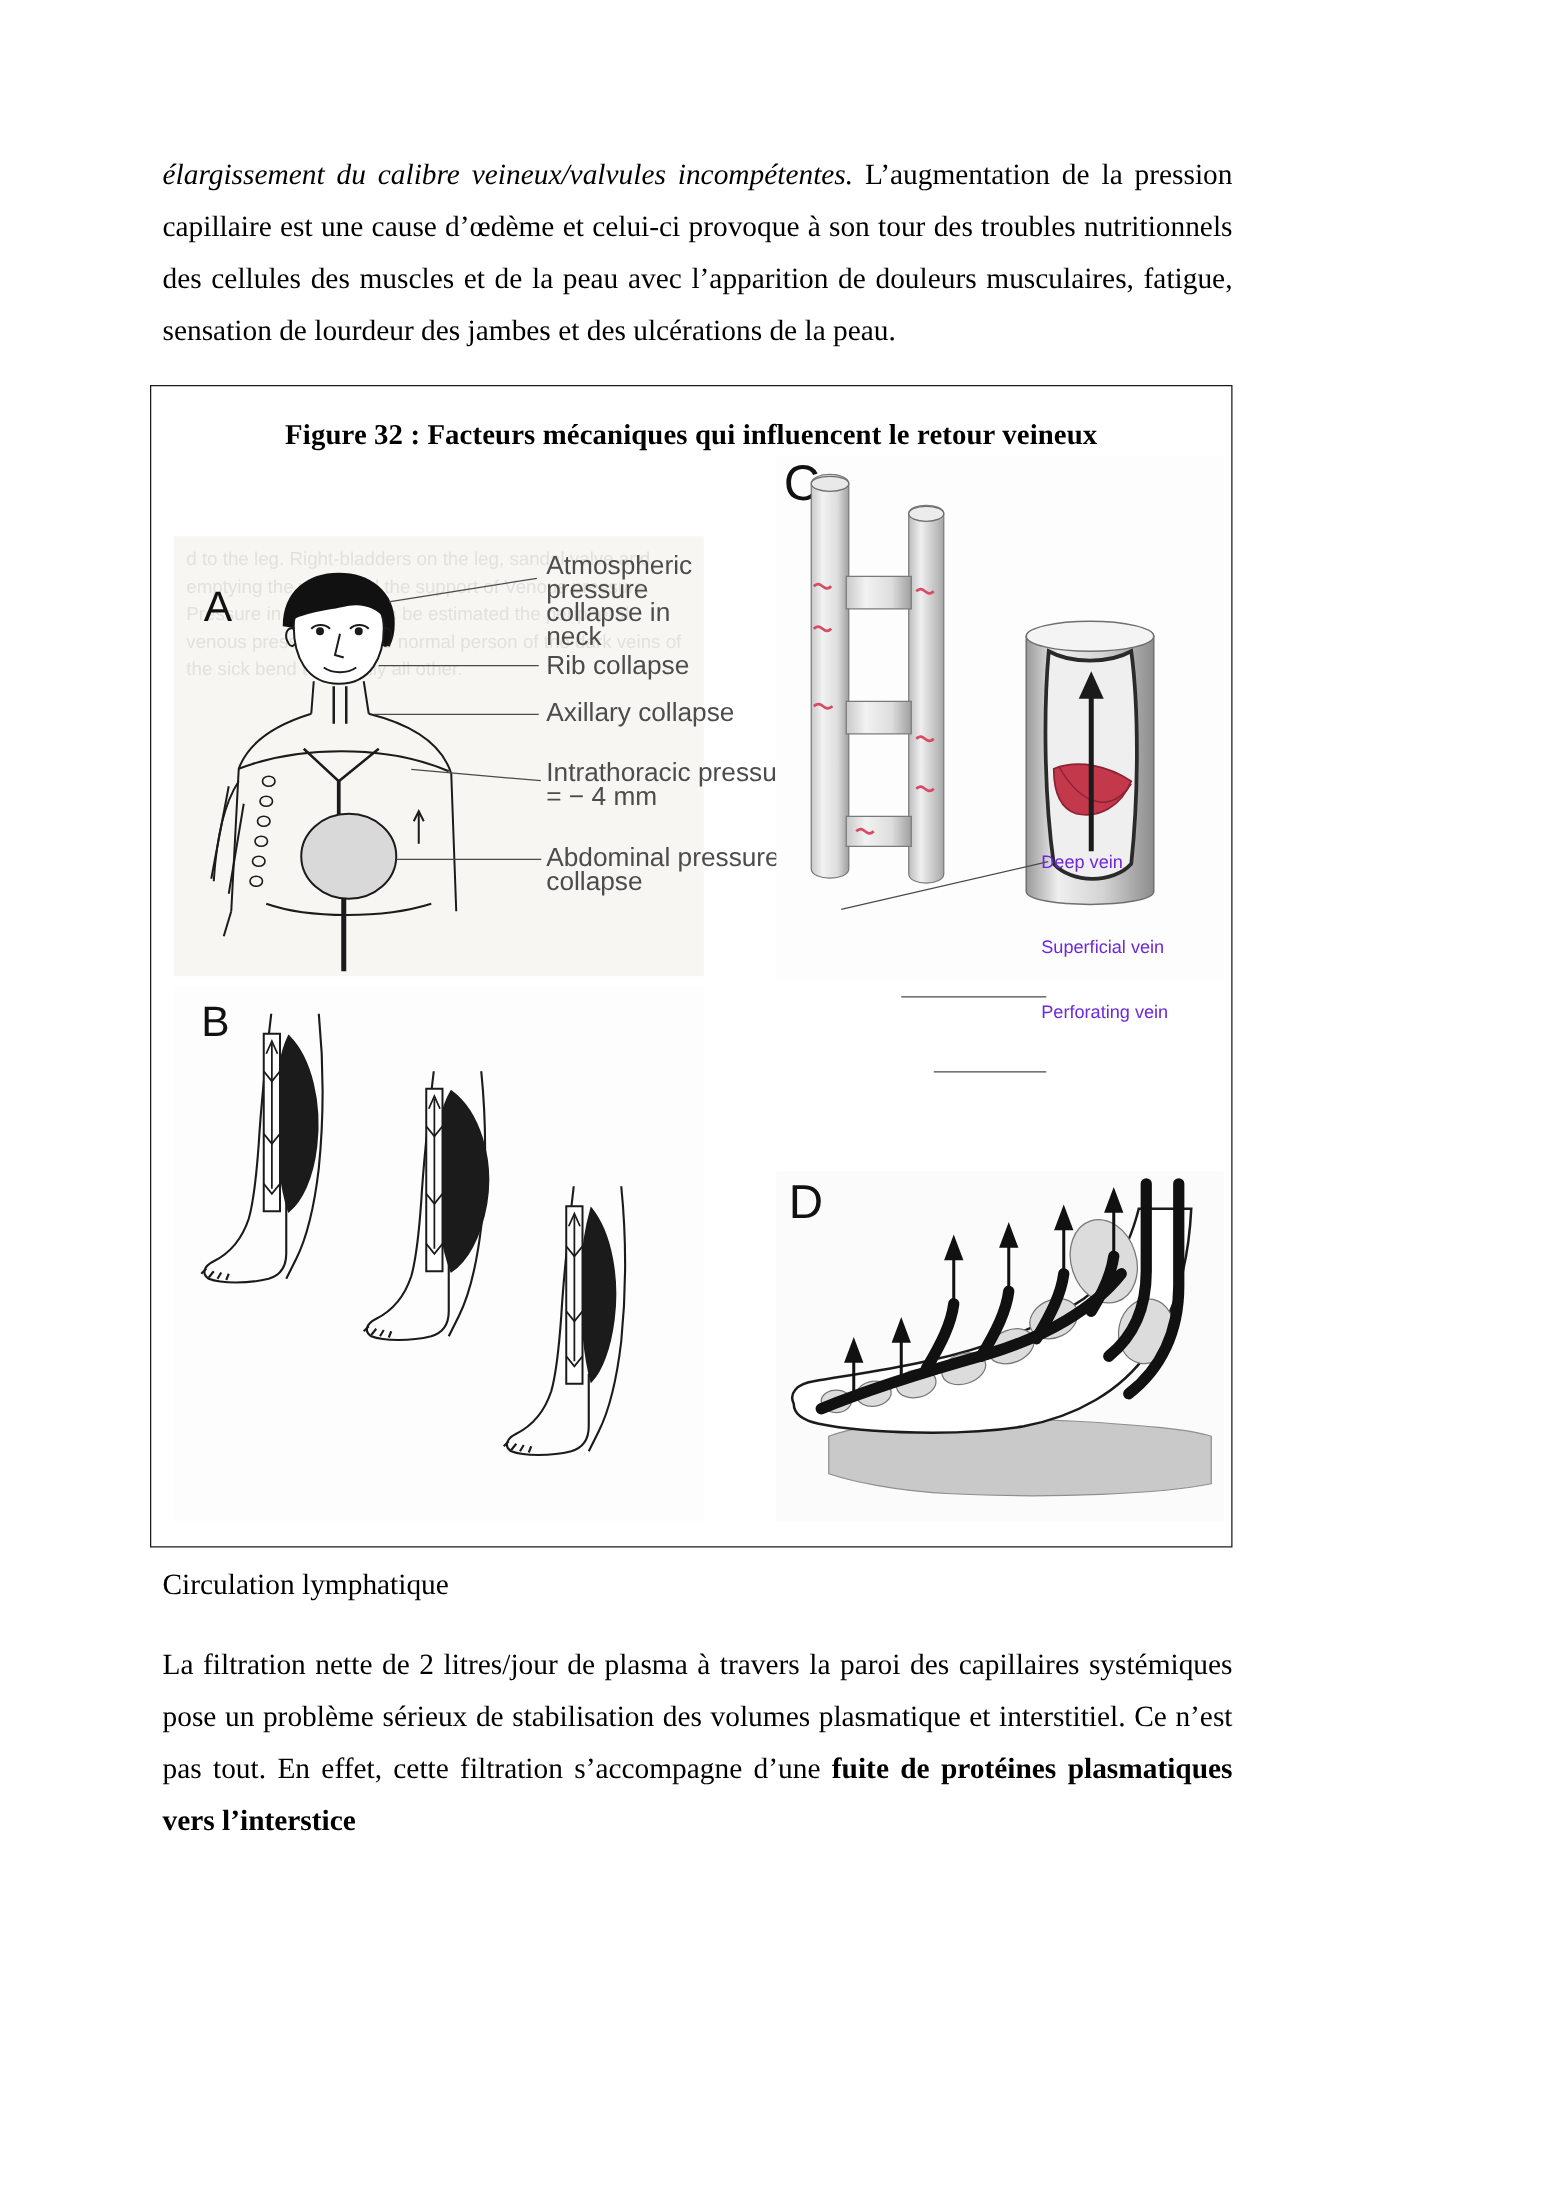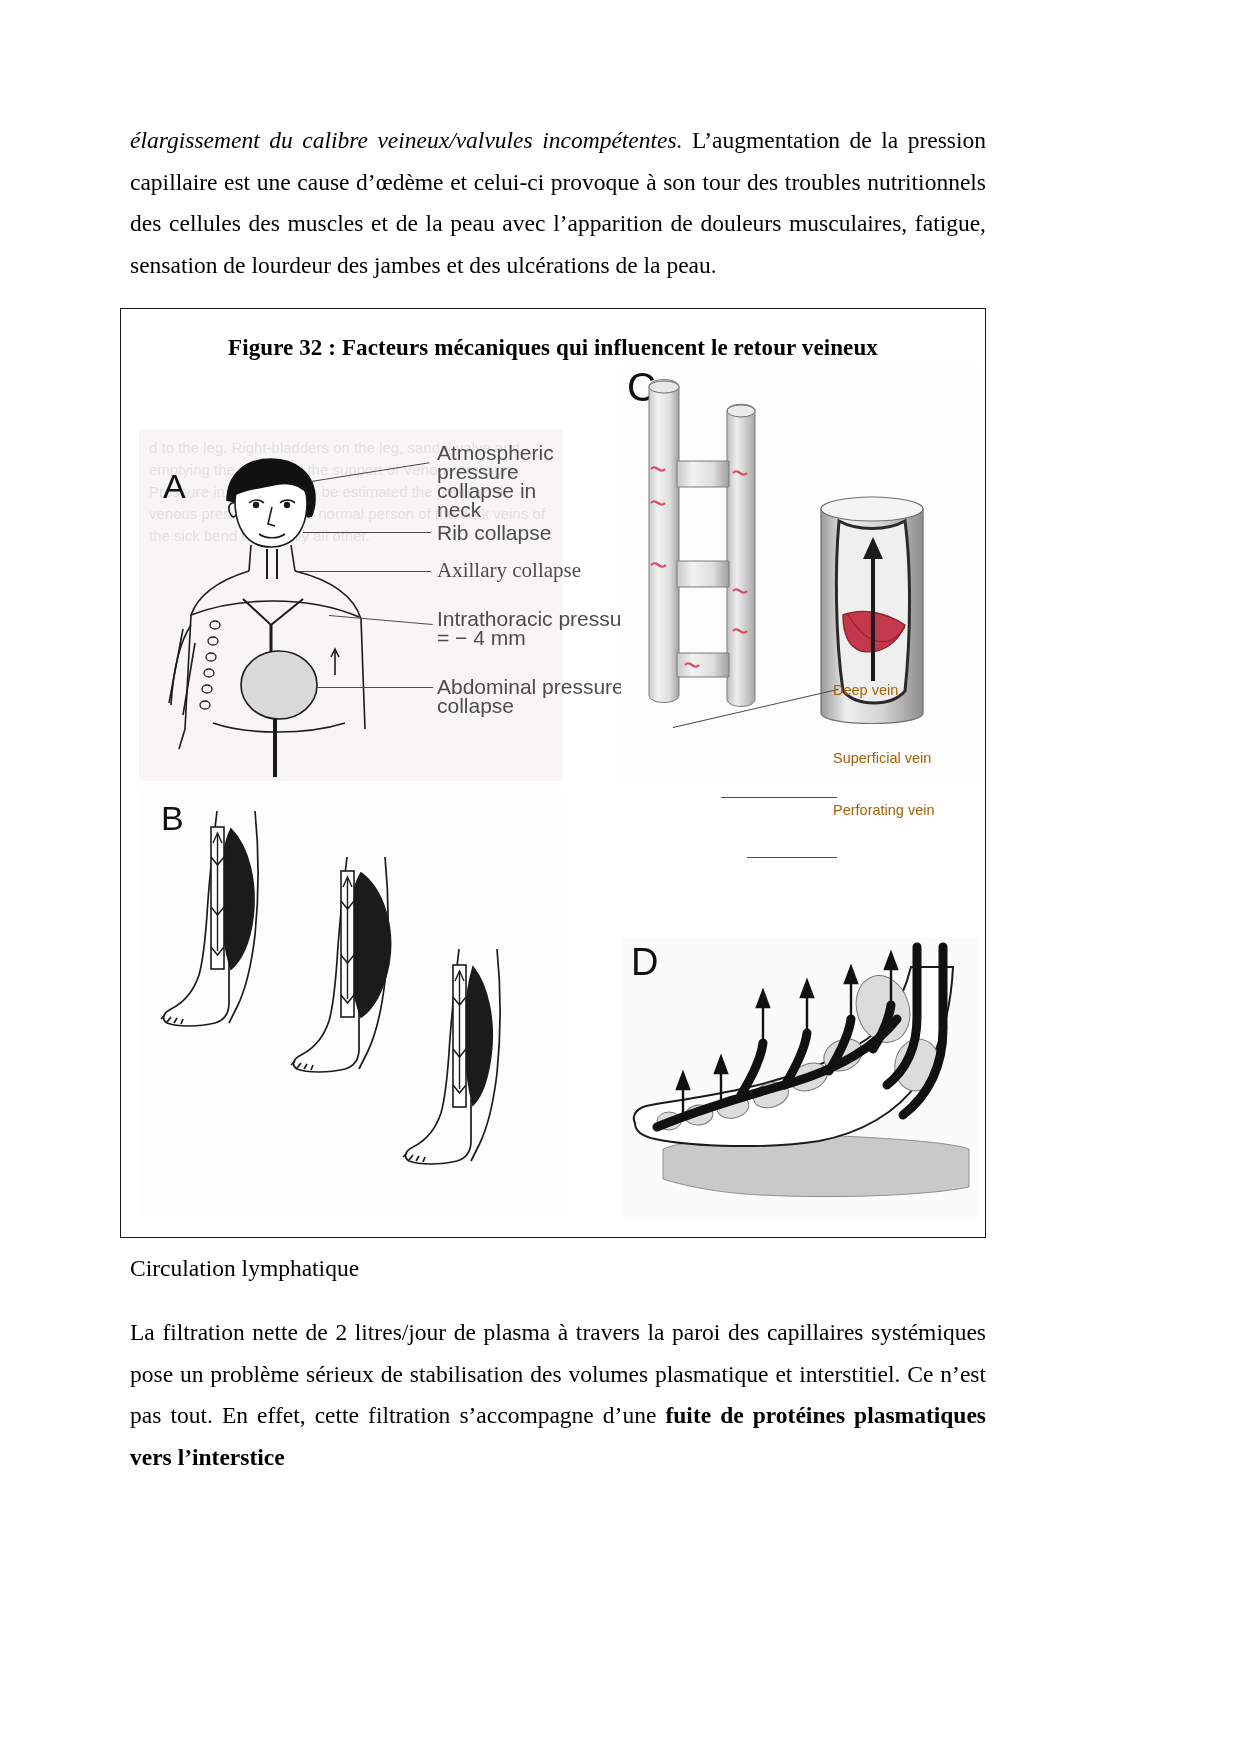--- a/index.html
+++ b/index.html
@@ -80,21 +80,21 @@
     font-family: "Liberation Sans", sans-serif;
     font-size: 21px;
     color: #4c4c4c;
     line-height: 19px;
     white-space: pre-line;
   }
   .lbl-c {
     position: absolute;
     font-family: "Liberation Sans", sans-serif;
     font-size: 14.5px;
-    color: #a16207;
+    color: #6d28d9;
     line-height: 18px;
     white-space: nowrap;
   }
   .leader {
     position: absolute;
     height: 1.4px;
     background: #4a4a4a;
   }
 
   
@@ -227,21 +227,21 @@
       <div class="leader" style="left:190px; top:124px; width:120px; transform:rotate(-9deg); transform-origin:left center;"></div>
       <div class="lbl" style="left:316px; top:86px;">Atmospheric
 pressure
 collapse in
 neck</div>
 
       <div class="leader" style="left:182px; top:175px; width:128px;"></div>
       <div class="lbl" style="left:316px; top:166px;">Rib collapse</div>
 
       <div class="leader" style="left:178px; top:214px; width:132px;"></div>
-      <div class="lbl" style="left:316px; top:204px;font-family:Liberation Serif, serif;">Axillary collapse</div>
+      <div class="lbl" style="left:316px; top:204px;">Axillary collapse</div>
 
       <div class="leader" style="left:208px; top:258px; width:104px; transform:rotate(5deg); transform-origin:left center;"></div>
       <div class="lbl" style="left:316px; top:252px;">Intrathoracic pressure
 = − 4 mm</div>
 
       <div class="leader" style="left:196px; top:330px; width:116px;"></div>
       <div class="lbl" style="left:316px; top:320px;">Abdominal pressure
 collapse</div>
 
       <div class="panel" id="panel-b">

